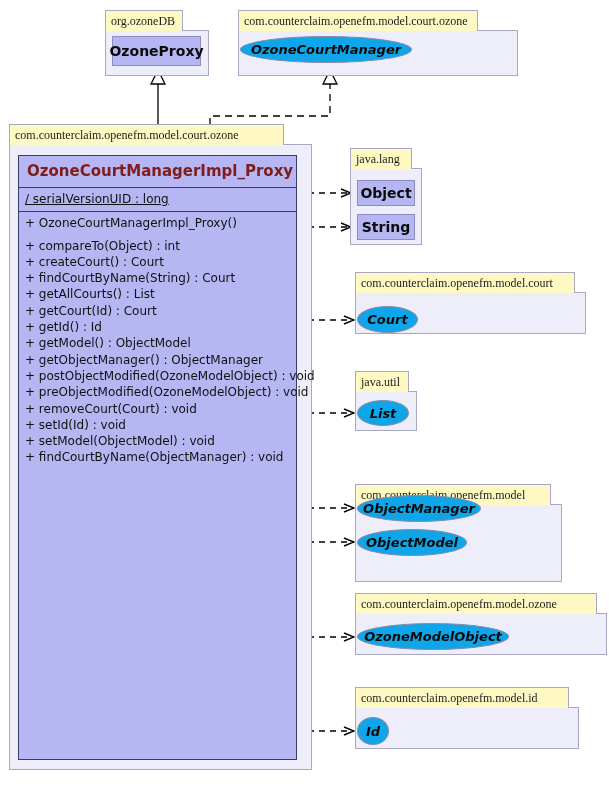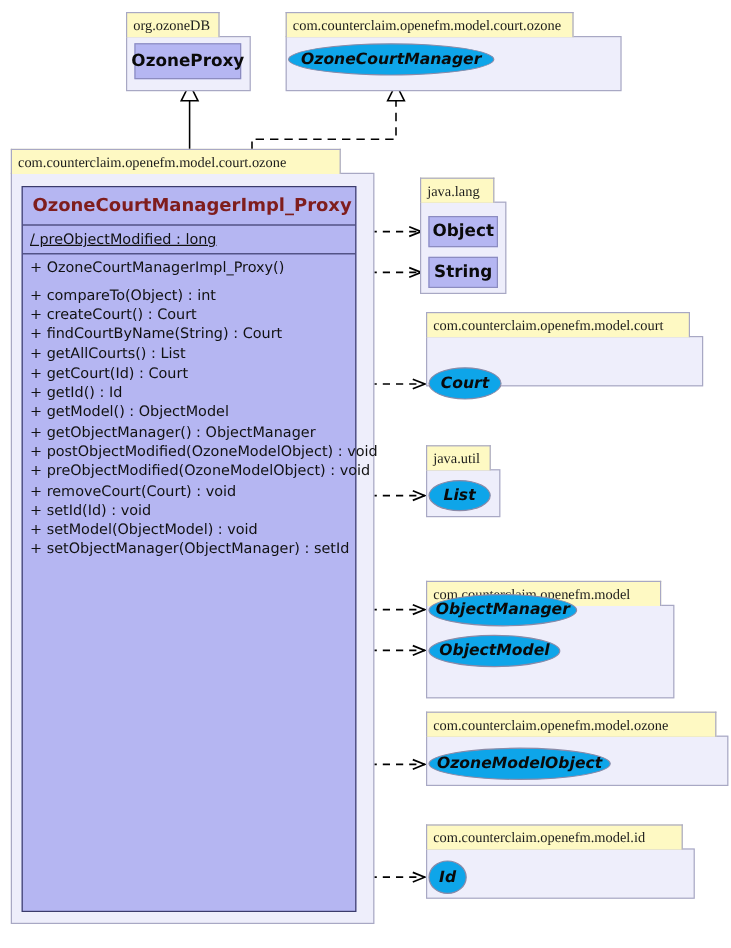--- a/index.html
+++ b/index.html
@@ -178,21 +178,21 @@
 </div>
 <div class="iface" style="left:240px; top:36px; width:172px; height:27px;">OzoneCourtManager</div>
 
 <div class="pkg" style="left:350px; top:148px; width:72px; height:97px;">
   <div class="pkg-tab" style="width:62px;">java.lang</div>
   <div class="pkg-body" style="top:20px; width:72px; height:77px;"></div>
 </div>
 <div class="clsbox" style="left:357px; top:180px; width:58px; height:26px;">Object</div>
 <div class="clsbox" style="left:357px; top:214px; width:58px; height:26px;">String</div>
 
-<div class="pkg" style="left:355px; top:260px; width:231px; height:62px;">
+<div class="pkg" style="left:355px; top:272px; width:231px; height:62px;">
   <div class="pkg-tab" style="width:220px;">com.counterclaim.openefm.model.court</div>
   <div class="pkg-body" style="top:20px; width:231px; height:42px;"></div>
 </div>
 <div class="iface" style="left:357px; top:306px; width:61px; height:27px;">Court</div>
 
 <div class="pkg" style="left:355px; top:371px; width:62px; height:60px;">
   <div class="pkg-tab" style="width:54px;">java.util</div>
   <div class="pkg-body" style="top:20px; width:62px; height:40px;"></div>
 </div>
 <div class="iface" style="left:357px; top:400px; width:52px; height:26px;">List</div>
@@ -219,34 +219,34 @@
 <div class="pkg" style="left:9px; top:124px; width:303px; height:646px;">
   <div class="pkg-tab" style="width:275px;">com.counterclaim.openefm.model.court.ozone</div>
   <div class="pkg-body" style="top:20px; width:303px; height:626px;"></div>
 </div>
 
 <div id="main-class" style="left:18px; top:155px; width:279px; height:605px;">
 
   <div class="cls-title">OzoneCourtManagerImpl_Proxy</div>
 
   <div class="cls-attrs">
-    <div class="member static-u">/ preObjectModified : long</div>
+    <div class="member static-u">/ serialVersionUID : long</div>
   </div>
 
   <div class="cls-ops">
     <div class="member">+ OzoneCourtManagerImpl_Proxy()</div>
     <div style="height:6px;"></div>
     <div class="member">+ compareTo(Object) : int</div>
     <div class="member">+ createCourt() : Court</div>
     <div class="member">+ findCourtByName(String) : Court</div>
     <div class="member">+ getAllCourts() : List</div>
     <div class="member">+ getCourt(Id) : Court</div>
     <div class="member">+ getId() : Id</div>
     <div class="member">+ getModel() : ObjectModel</div>
     <div class="member">+ getObjectManager() : ObjectManager</div>
     <div class="member">+ postObjectModified(OzoneModelObject) : void</div>
     <div class="member">+ preObjectModified(OzoneModelObject) : void</div>
     <div class="member">+ removeCourt(Court) : void</div>
     <div class="member">+ setId(Id) : void</div>
     <div class="member">+ setModel(ObjectModel) : void</div>
-    <div class="member">+ setObjectManager(ObjectManager) : setId</div>
+    <div class="member">+ findCourtByName(ObjectManager) : void</div>
   </div>
 </div>
 
 </body></html>

